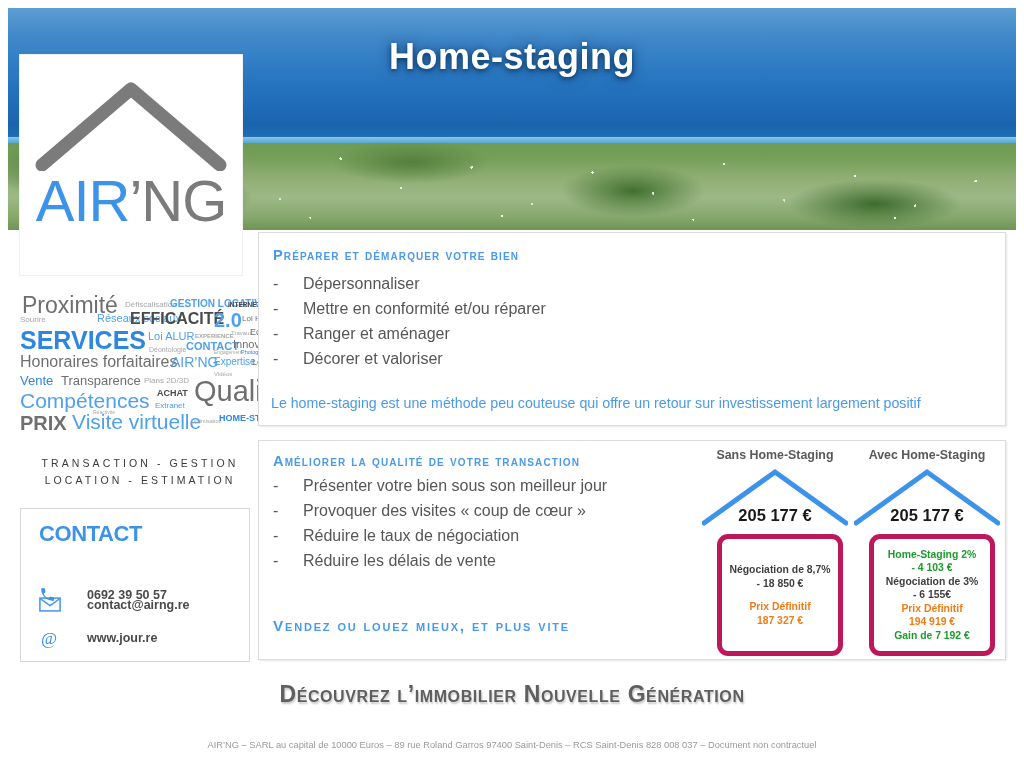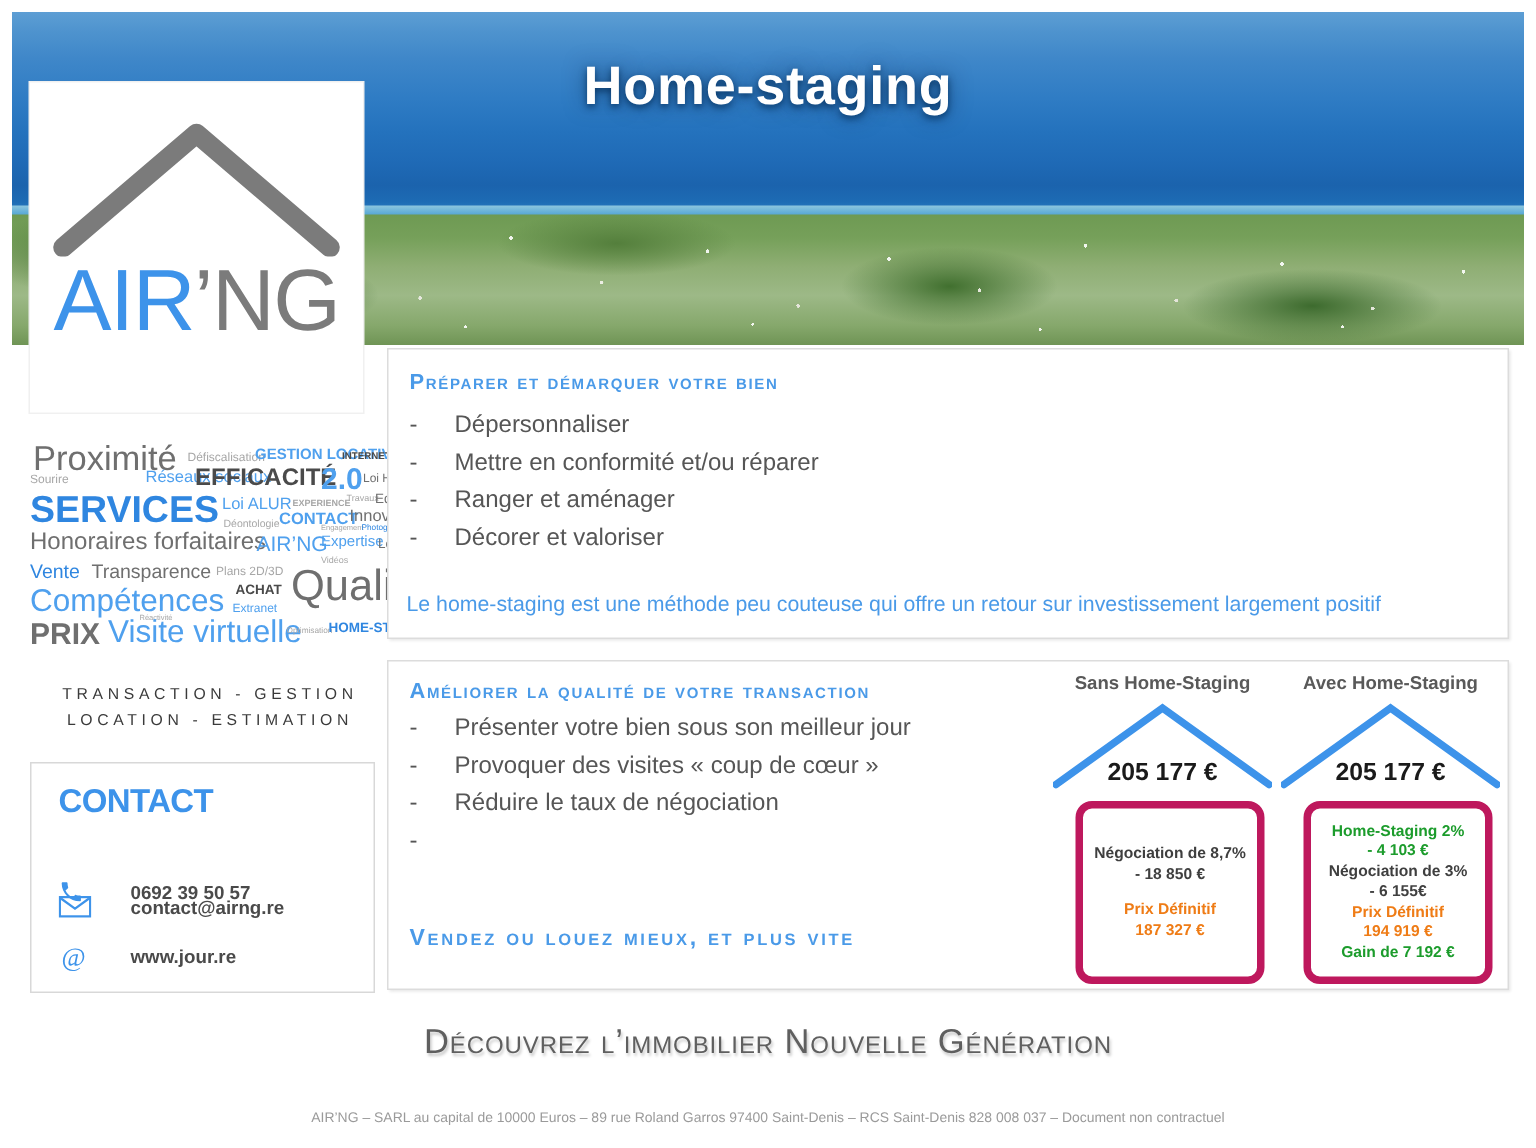--- a/index.html
+++ b/index.html
@@ -158,21 +158,21 @@
   }
   .hb-line{font-size:10.4px;font-weight:bold;line-height:13.5px;}
   .hb-dark{color:#3f3f3f;}
   .hb-orange{color:#ef7c16;}
   .hb-green{color:#1c9c2c;}
   .hb-gap{height:10px;}
 
   
   .footer-title{
     position:absolute;left:0;right:0;top:681px;text-align:center;
-    font-size:23px;font-weight:normal;color:#5f5f5f;
+    font-size:23px;font-weight:bold;color:#5f5f5f;
     font-variant:small-caps;letter-spacing:.6px;
     text-shadow:1px 2px 2px rgba(0,0,0,.22);
   }
   .footer-legal{
     position:absolute;left:0;right:0;top:740px;text-align:center;
     font-size:9.3px;color:#9a9a9a;
   }
 </style>
 </head>
 <body>
@@ -303,20 +303,21 @@
         <div class="bullet">
           <span class="dash">-</span>
           <span>Provoquer des visites « coup de cœur »</span>
         </div>
         <div class="bullet">
           <span class="dash">-</span>
           <span>Réduire le taux de négociation</span>
         </div>
         <div class="bullet">
           <span class="dash">-</span>
+          <span>Réduire les délais de vente</span>
         </div>
       </div>
     <div class="cta" style="left:14px;top:176px;">Vendez ou louez mieux, et plus vite</div>
   </div>
 
   <div class="houses" id="houses">
       <div class="house" style="left: 0px;">
         <div class="house-label">Sans Home-Staging</div>
         <svg class="house-roof" viewBox="0 0 146 58">
           <polyline points="2,55 73,4 144,55" fill="none" stroke="#3d93ea" stroke-width="5" stroke-linecap="round" stroke-linejoin="miter"></polyline>

